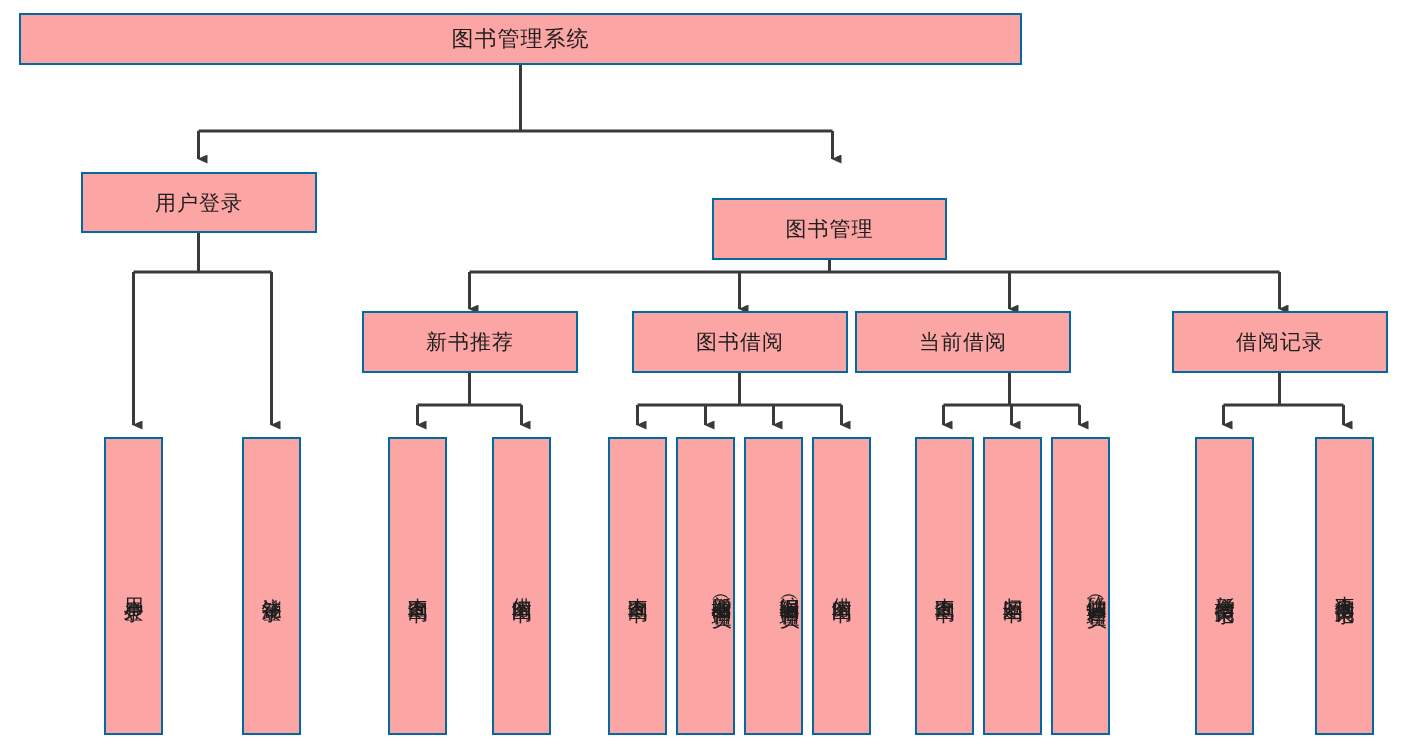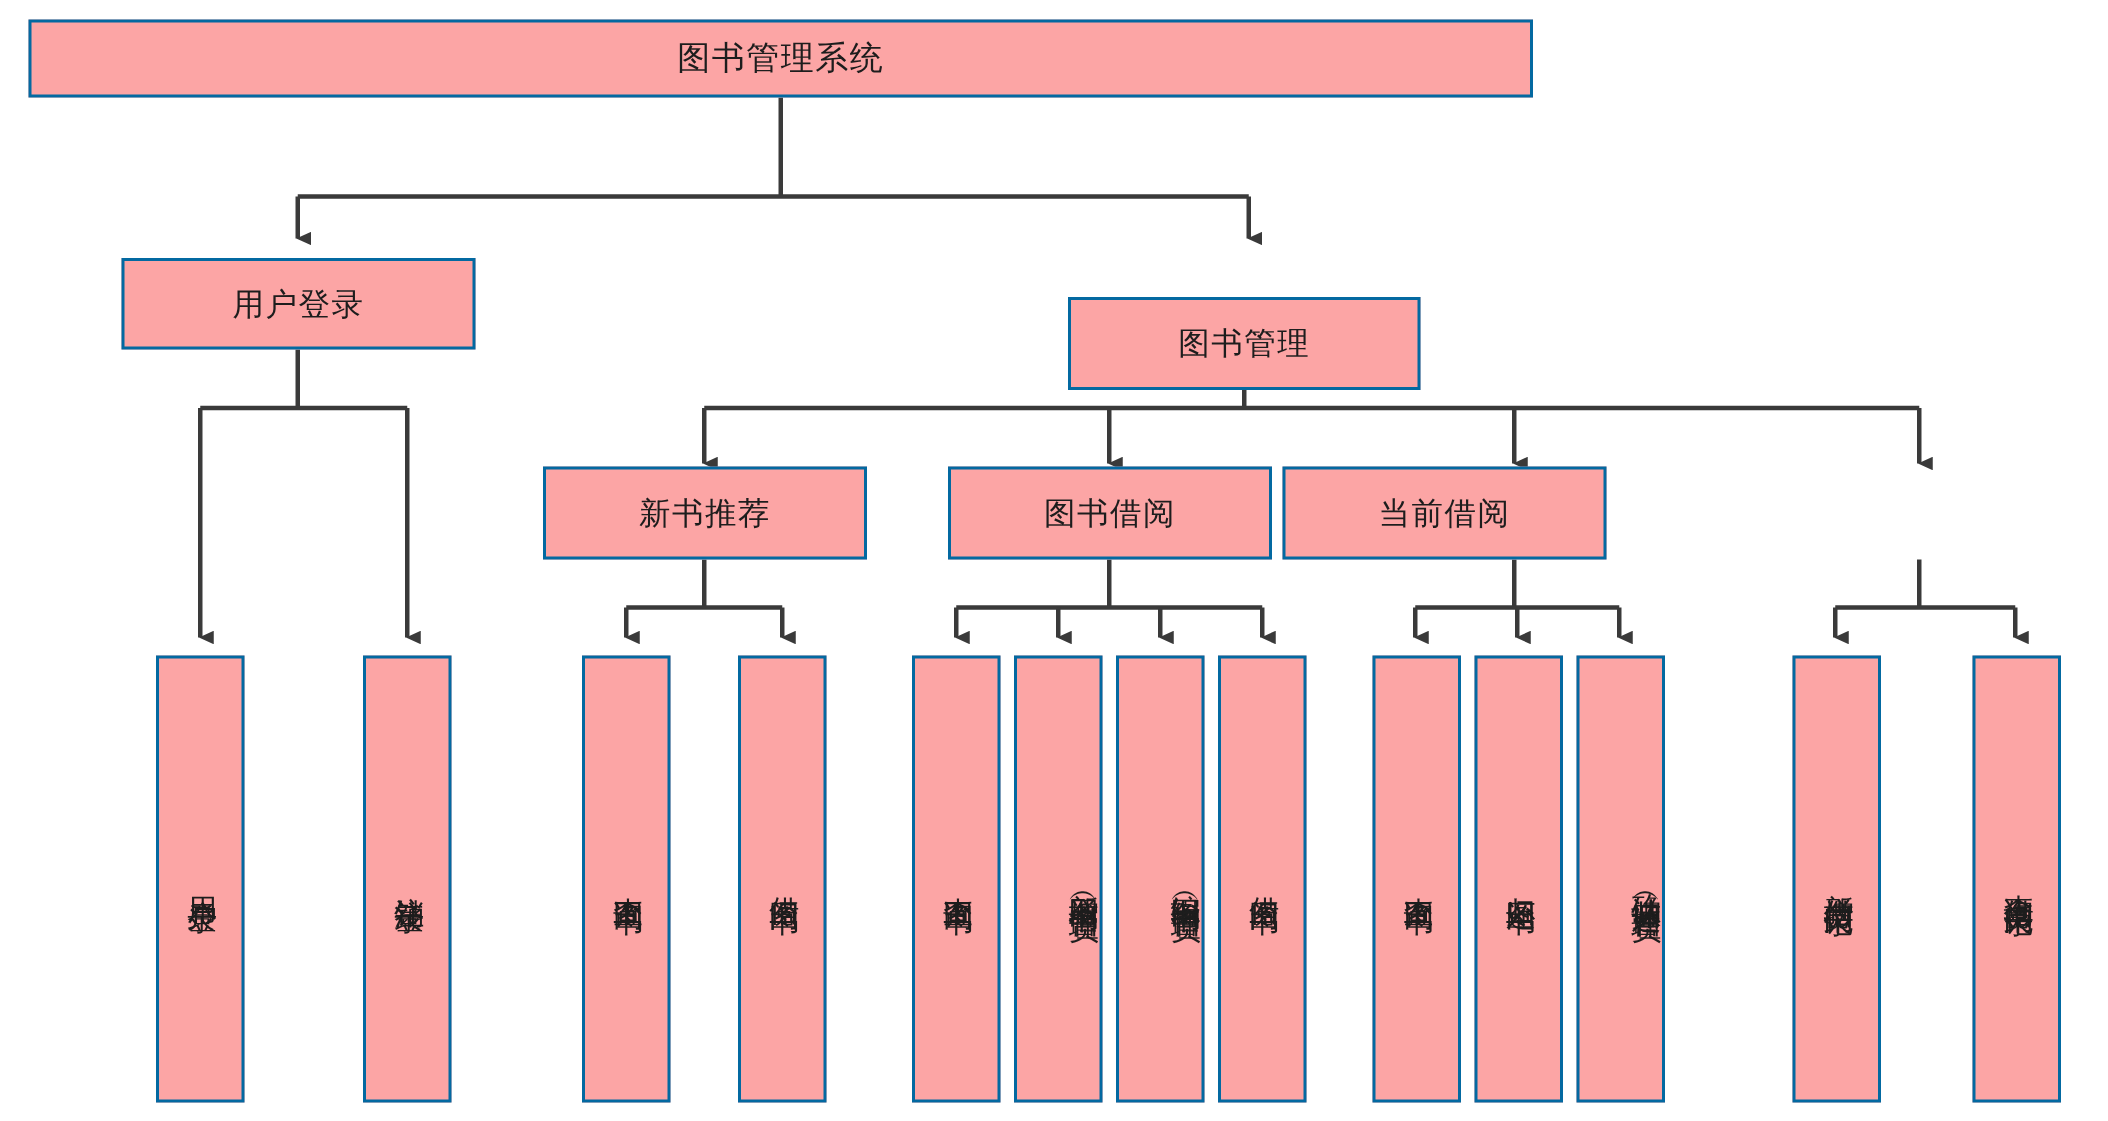--- a/index.html
+++ b/index.html
@@ -142,20 +142,23 @@
 
   <div class="node node-h" style="left:362px; top:311px; width:216px; height:62px;">
     <span>新书推荐</span>
   </div>
   <div class="node node-h" style="left:632px; top:311px; width:216px; height:62px;">
     <span>图书借阅</span>
   </div>
   <div class="node node-h" style="left:855px; top:311px; width:216px; height:62px;">
     <span>当前借阅</span>
   </div>
+  <div class="node node-h" style="left:1172px; top:311px; width:216px; height:62px;">
+    <span>借阅记录</span>
+  </div>
 
   <div class="node node-leaf leaf-centered" style="left:104px; top:437px; width:59px; height:298px;">
     <span class="leaf-text">用户登录</span>
   </div>
   <div class="node node-leaf leaf-centered" style="left:242px; top:437px; width:59px; height:298px;">
     <span class="leaf-text">注销登录</span>
   </div>
 
   <div class="node node-leaf leaf-centered" style="left:388px; top:437px; width:59px; height:298px;">
     <span class="leaf-text">查询图书</span>

